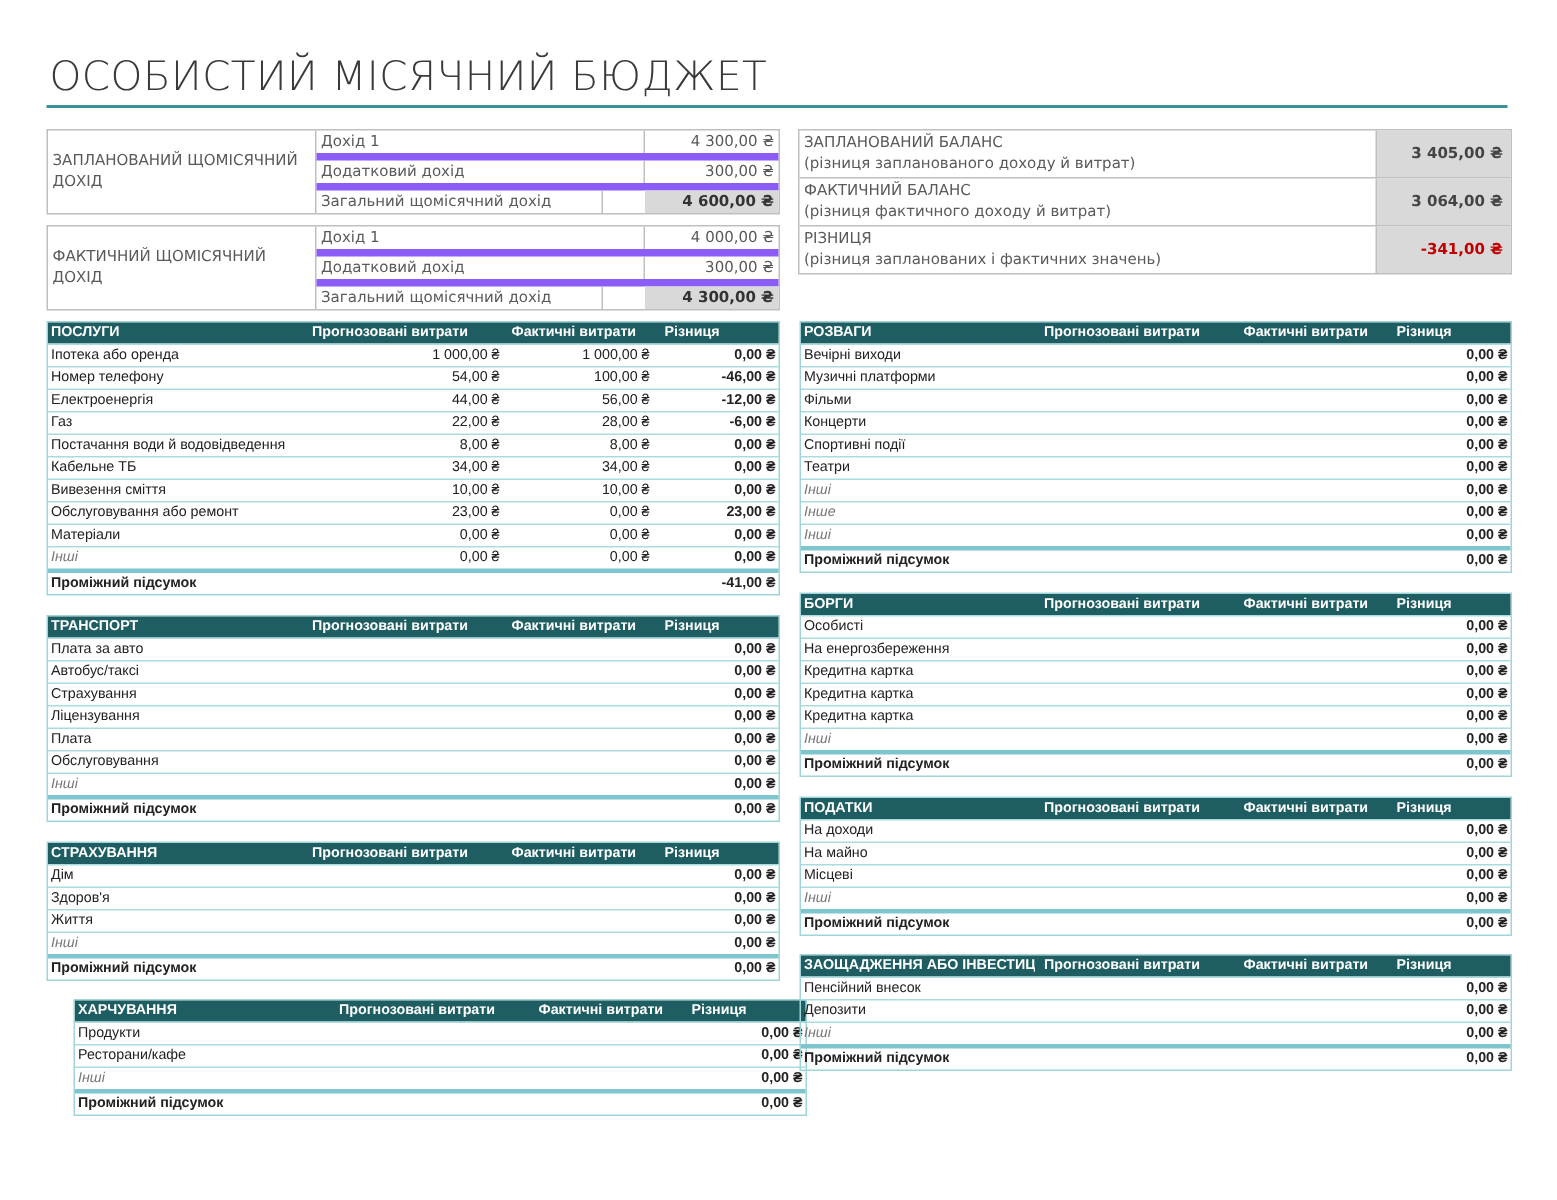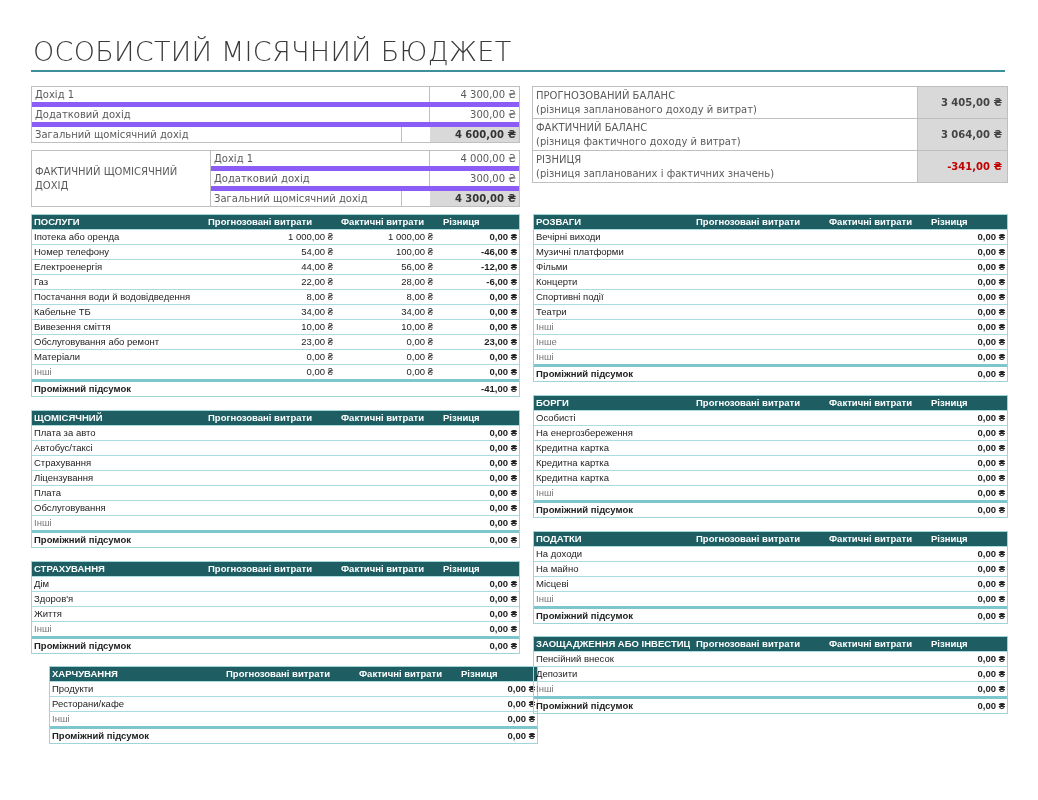--- a/index.html
+++ b/index.html
@@ -34,29 +34,30 @@
   .exp .row.sub { border-top: 3px solid #7ec6cd; font-weight: bold; }
   .exp .c1 { flex: 1; padding-left: 2px; white-space: nowrap; overflow: hidden; }
   .exp .c2 { width: 125px; text-align: right; padding-right: 2px; }
   .exp .c3 { width: 98px; text-align: right; padding-right: 2px; }
   .exp .c4 { width: 82px; text-align: right; padding-right: 2px; font-weight: bold; }
   .exp .head .c2, .exp .head .c3, .exp .head .c4 { text-align: left; }
   .exp .head .c2 { padding-left: 6px; width: 121px; }
   .exp .head .c3 { padding-left: 10px; width: 90px; }
   .exp .head .c4 { padding-left: 10px; width: 74px; font-weight: bold; }
   .exp .row .c4 { font-weight: bold; }
-  .exp .row.muted .c1 { color: #777; }
+  .exp .row.muted .c1 { color: #777; font-style: italic; }
 </style>
 </head>
 <body>
 
 <div class="title">ОСОБИСТИЙ МІСЯЧНИЙ БЮДЖЕТ</div>
 <div class="title-rule"></div>
 
 <div class="income" style="top:86px;">
+  <div class="lbl">ЗАПЛАНОВАНИЙ ЩОМІСЯЧНИЙ ДОХІД</div>
   <div class="rows">
     <div class="row">
       <div class="name">Дохід 1</div>
       <div class="val">4 300,00 ₴</div>
     </div>
     <div class="row">
       <div class="name">Додатковий дохід</div>
       <div class="val">300,00 ₴</div>
     </div>
     <div class="row total">
@@ -80,21 +81,21 @@
     <div class="row total">
       <div class="name">Загальний щомісячний дохід</div>
       <div class="val">4 300,00 ₴</div>
     </div>
   </div>
 </div>
 
 <div class="balance">
   <div class="brow">
     <div class="bname">
-        <div>ПРОГНОЗОВАНИЙ БАЛАНС</div>
+        <div>ЗАПЛАНОВАНИЙ БАЛАНС</div>
         <div>(різниця запланованого доходу й витрат)</div>
       </div>
     <div class="bval">3 405,00 ₴</div>
   </div>
   <div class="brow">
     <div class="bname">
         <div>ФАКТИЧНИЙ БАЛАНС</div>
         <div>(різниця фактичного доходу й витрат)</div>
       </div>
     <div class="bval">3 064,00 ₴</div>
@@ -177,21 +178,21 @@
     </div>
     <div class="row sub">
       <div class="c1">Проміжний підсумок</div>
       <div class="c2"></div>
       <div class="c3"></div>
       <div class="c4">-41,00 ₴</div>
     </div>
   </div>
 <div class="exp" style="left:31px; top:410px;">
     <div class="head">
-      <div class="c1">ЩОМІСЯЧНИЙ</div>
+      <div class="c1">ТРАНСПОРТ</div>
       <div class="c2">Прогнозовані витрати</div>
       <div class="c3">Фактичні витрати</div>
       <div class="c4">Різниця</div>
     </div>
     <div class="row">
       <div class="c1">Плата за авто</div>
       <div class="c2"></div>
       <div class="c3"></div>
       <div class="c4">0,00 ₴</div>
     </div>

